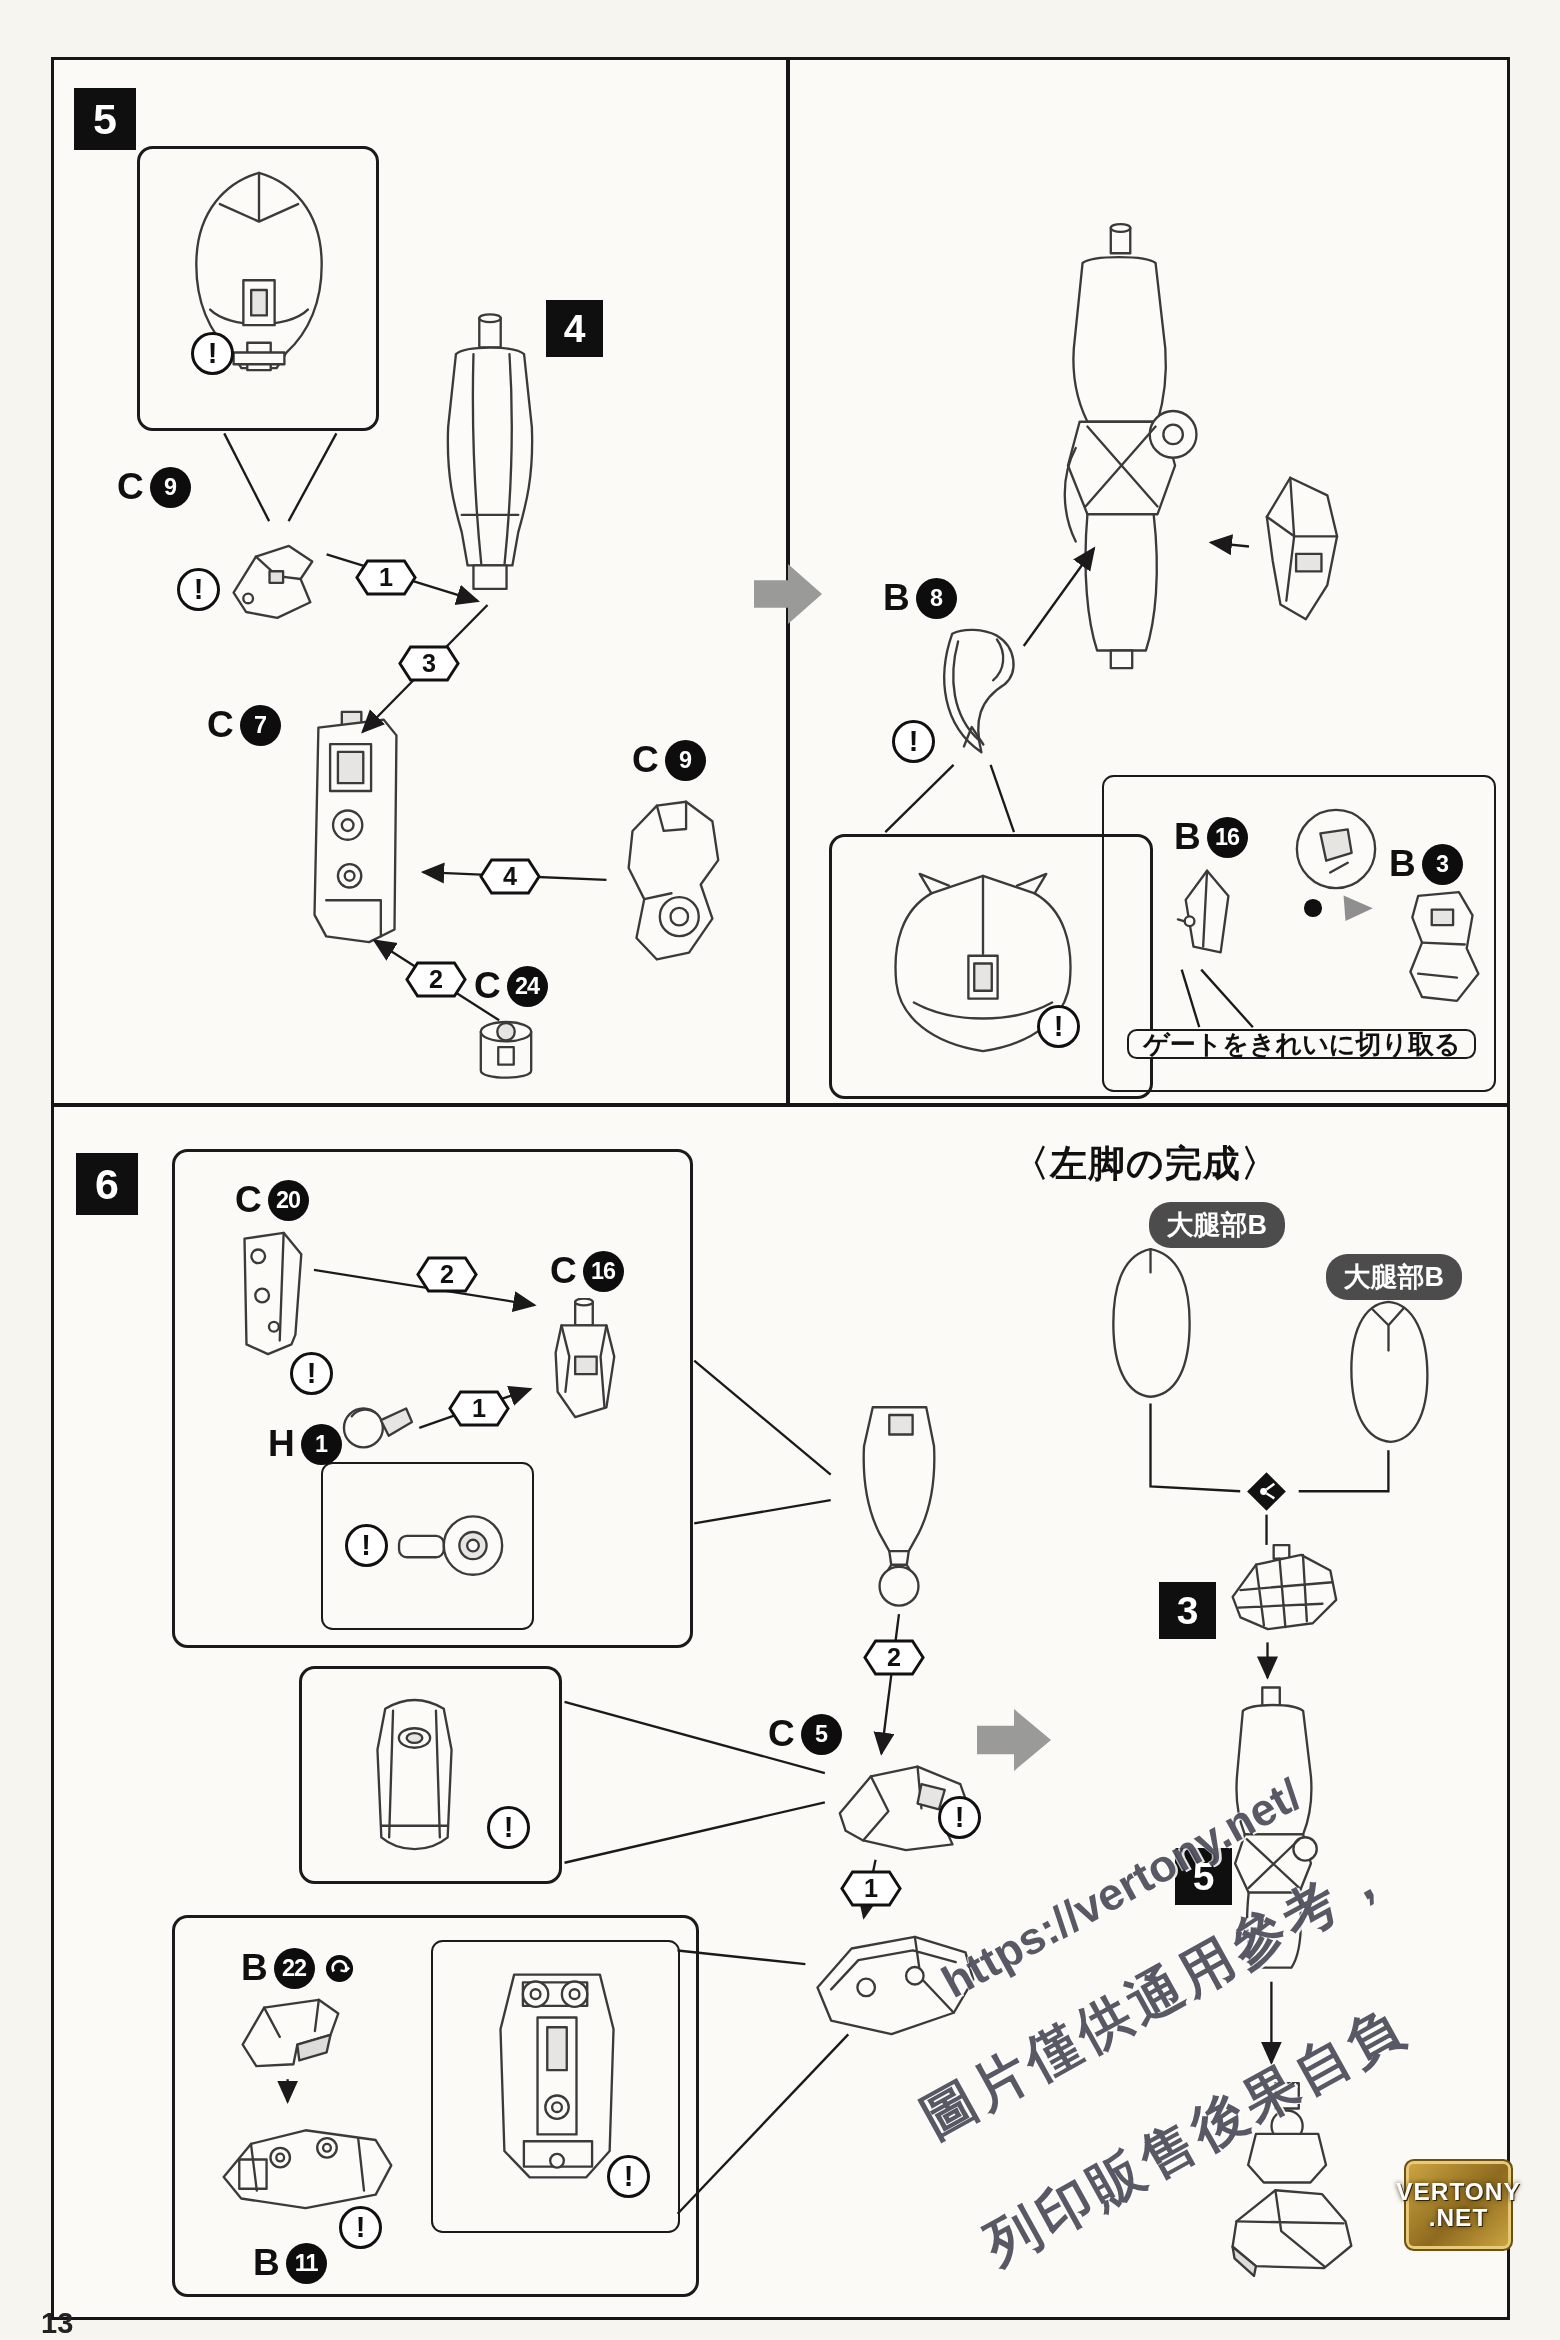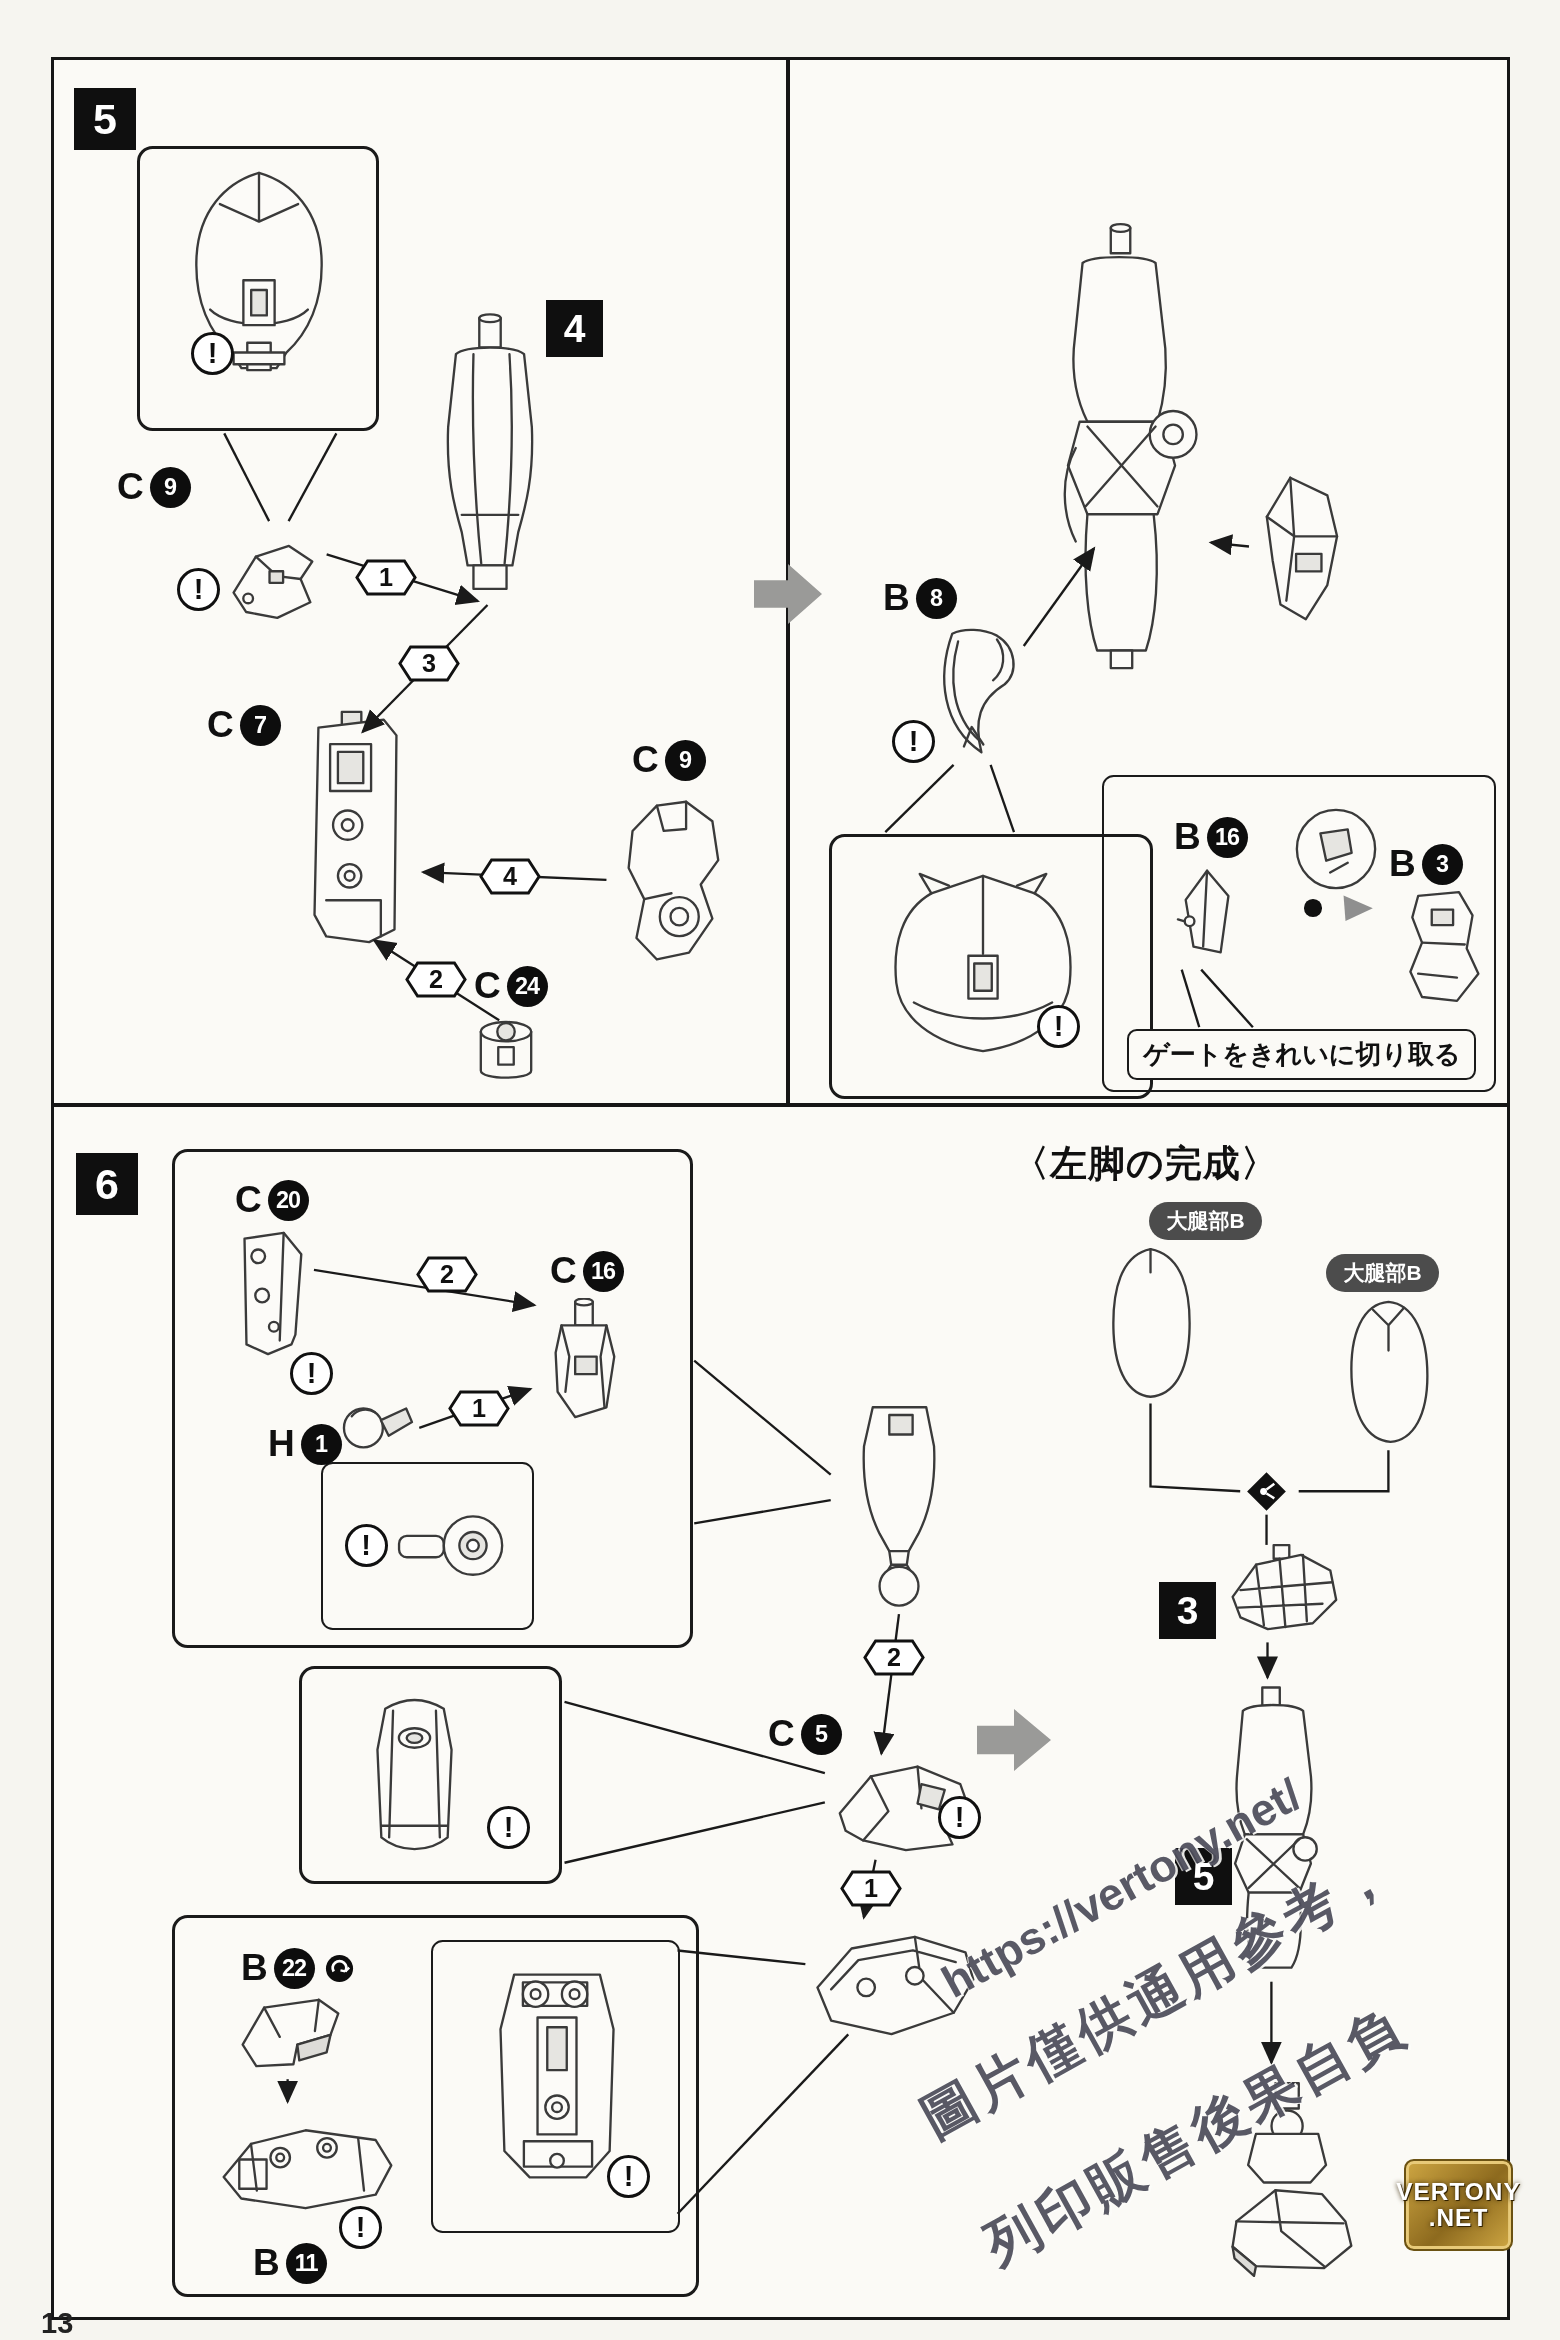--- a/index.html
+++ b/index.html
@@ -27,21 +27,21 @@
   .note{position:absolute;box-sizing:border-box;border:2.9px solid #1a1a1a;border-radius:9.8px;display:flex;align-items:center;justify-content:center;font-size:26px;font-weight:bold;color:#101010;background:#fbfaf6;z-index:4;}
 
   .barrow{position:absolute;background:#9a9a98;clip-path:polygon(0 27%,50% 27%,50% 0,100% 50%,50% 100%,50% 73%,0 73%);z-index:3;}
 
   .part{position:absolute;z-index:1;}
   .part path,.part polygon,.part rect,.part circle,.part ellipse,.part line,.part polyline{fill:#fcfbf8;stroke:#3a3a3a;stroke-width:2.4;stroke-linejoin:round;stroke-linecap:round;}
 
   .lines{position:absolute;left:0;top:0;z-index:2;pointer-events:none;}
   .lines line,.lines polyline{stroke:#1a1a1a;stroke-width:2.4;fill:none;}
 
-  .tag{position:absolute;background:#4c4c4c;color:#fff;border-radius:21.5px;padding:4.9px 17.6px;font-size:21px;font-weight:bold;z-index:4;}
+  .tag{position:absolute;background:#4c4c4c;color:#fff;border-radius:21.5px;padding:4.9px 17.6px;font-size:27px;font-weight:bold;z-index:4;}
   .heading{position:absolute;font-size:37px;font-weight:bold;color:#101010;z-index:4;letter-spacing:1px;}
 
   .wm{position:absolute;z-index:7;font-weight:bold;color:rgba(48,48,64,0.8);
       text-shadow:2px 2px 0 rgba(252,252,250,0.9),-1px -1px 0 rgba(252,252,250,0.7);
       transform-origin:0 50%;white-space:nowrap;}
   .wm1{font-size:45px;}
   .wm2{font-size:54px;letter-spacing:4.9px;}
 
   .vbadge{position:absolute;left:1404px;top:2159px;width:109px;height:92px;box-sizing:border-box;
       background:linear-gradient(135deg,#cfa743,#8d6a1e 55%,#cfa743);border:2.9px solid #6b5213;border-radius:9.8px;
@@ -269,21 +269,21 @@
     <div style="position:absolute;left:200px;top:122px;width:17.6px;height:17.6px;border-radius:50%;background:#101010;z-index:3;"></div>
     <div class="plabel" style="left:285px;top:66px;">
       <span>B</span>
       <span class="cnum">3</span>
     </div>
     <svg class="part" style="left:285px;top:105px;" width="102" height="127" viewBox="0 0 105 130">
       <path d="M30,14 L72,10 L86,34 L80,68 L92,94 L70,122 L34,118 L22,92 L34,62 L24,36 Z"></path>
       <path d="M34,62 L78,64 M30,94 L70,98" style="fill:none"></path>
       <rect x="44" y="28" width="22" height="16" style="fill:#e6e5e1"></rect>
     </svg>
-    <div class="note" style="left:23.4px;top:252px;width:349px;height:51px;">
+    <div class="note" style="left:23.4px;top:252px;width:349px;height:30px;">
       <span>ゲートをきれいに切り取る</span>
     </div>
   </div>
 
   <div class="sqbadge b64" style="left:76px;top:1153px;">
       <span>6</span>
     </div>
 
   <div class="callout" style="left:172px;top:1149px;width:521px;height:499px;">
     <div class="plabel" style="left:60px;top:27px;">

